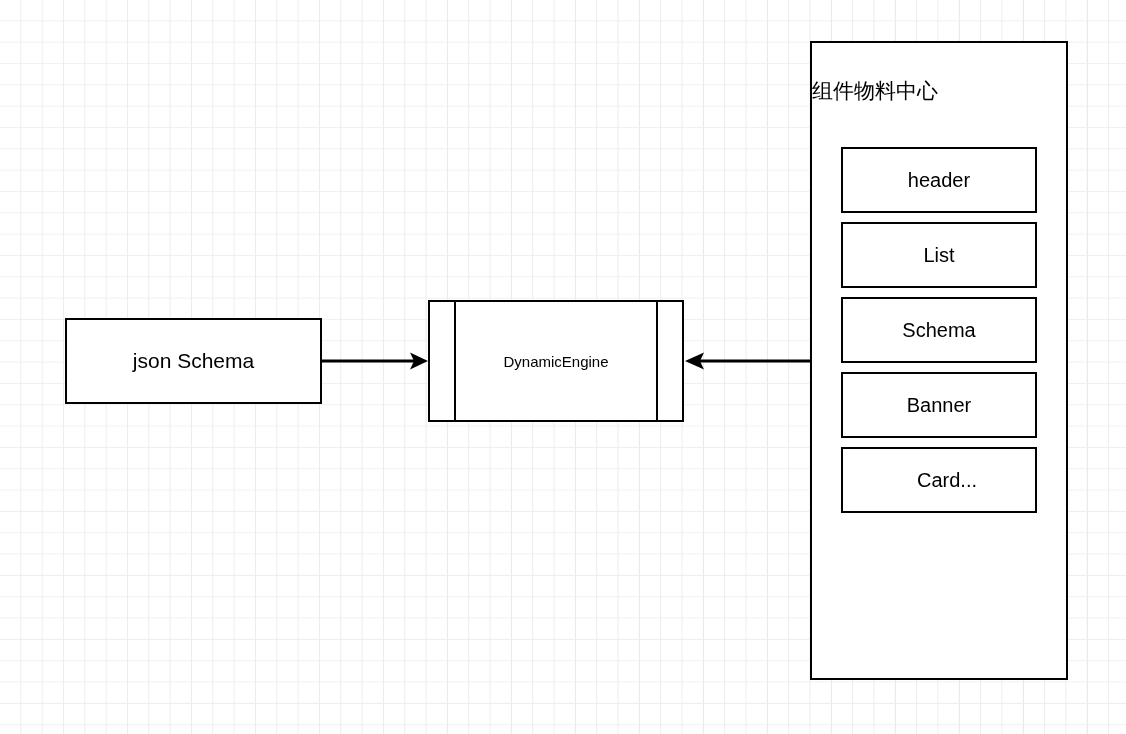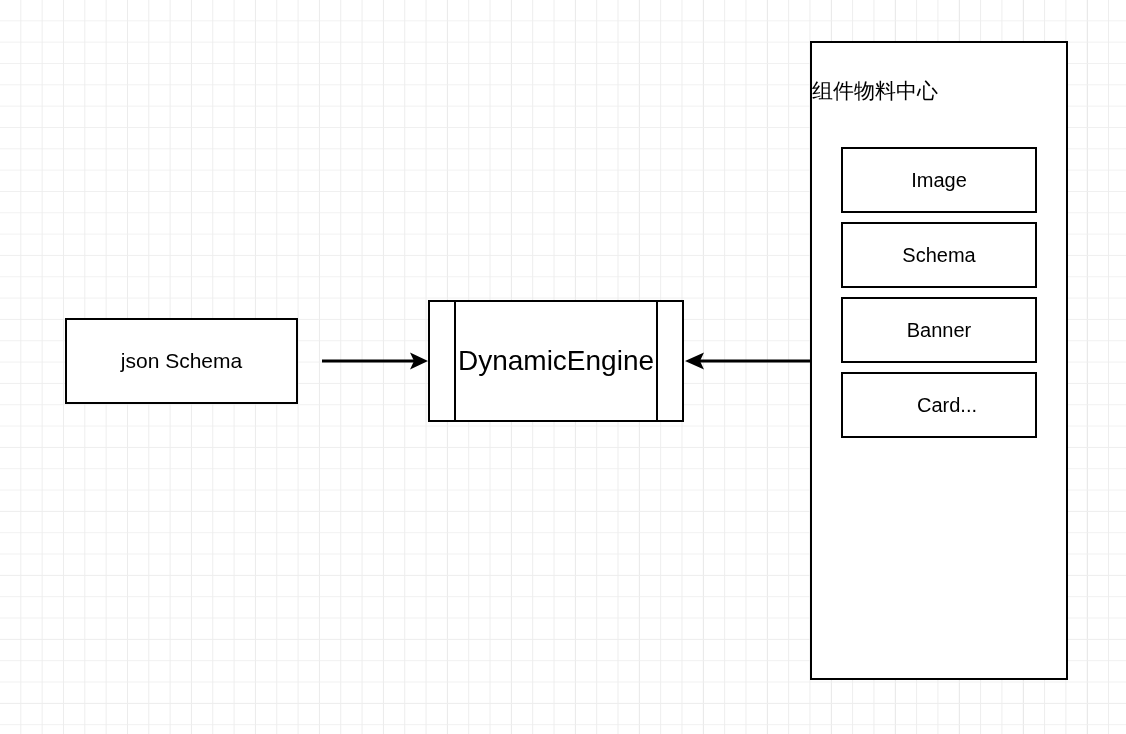--- a/index.html
+++ b/index.html
@@ -42,32 +42,32 @@
     display: flex;
     align-items: center;
     justify-content: center;
     color: #000000;
   }
 
   
   #json-schema-node {
     left: 65px;
     top: 318px;
-    width: 233px;
+    width: 257px;
     height: 86px;
     font-size: 21px;
   }
 
   
   #dynamic-engine-node {
     left: 428px;
     top: 300px;
     width: 256px;
     height: 122px;
-    font-size: 28px;
+    font-size: 15px;
   }
   #dynamic-engine-node .side-rule {
     position: absolute;
     top: -2px;
     bottom: -2px;
     width: 0;
     border-left: 2px solid #000000;
   }
   #dynamic-engine-node .side-rule.left  { left: 24px; }
   #dynamic-engine-node .side-rule.right { right: 24px; }
@@ -146,23 +146,26 @@
     <span class="side-rule right"></span>
     <span class="node-label">DynamicEngine</span>
   </div>
 
   <div class="node" id="material-center-panel">
 
     <div id="material-center-title">组件物料中心</div>
 
     <div id="material-list">
 
+      <div class="material-item">
+        <span>header</span>
+      </div>
 
       <div class="material-item">
-        <span>Image</span>
+        <span>List</span>
       </div>
 
       <div class="material-item">
         <span>Schema</span>
       </div>
 
 
 
       <div class="material-item">
         <span>Banner</span>

